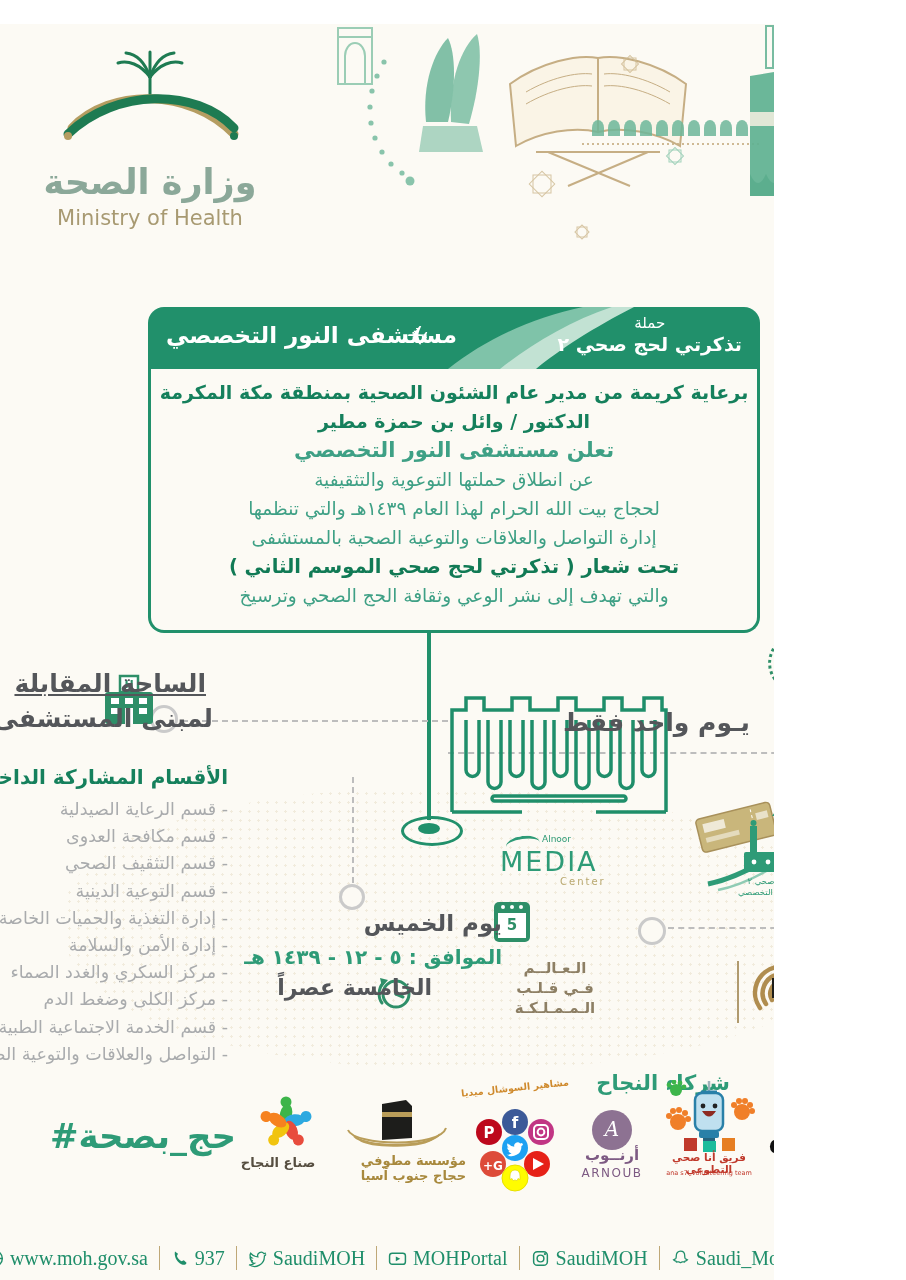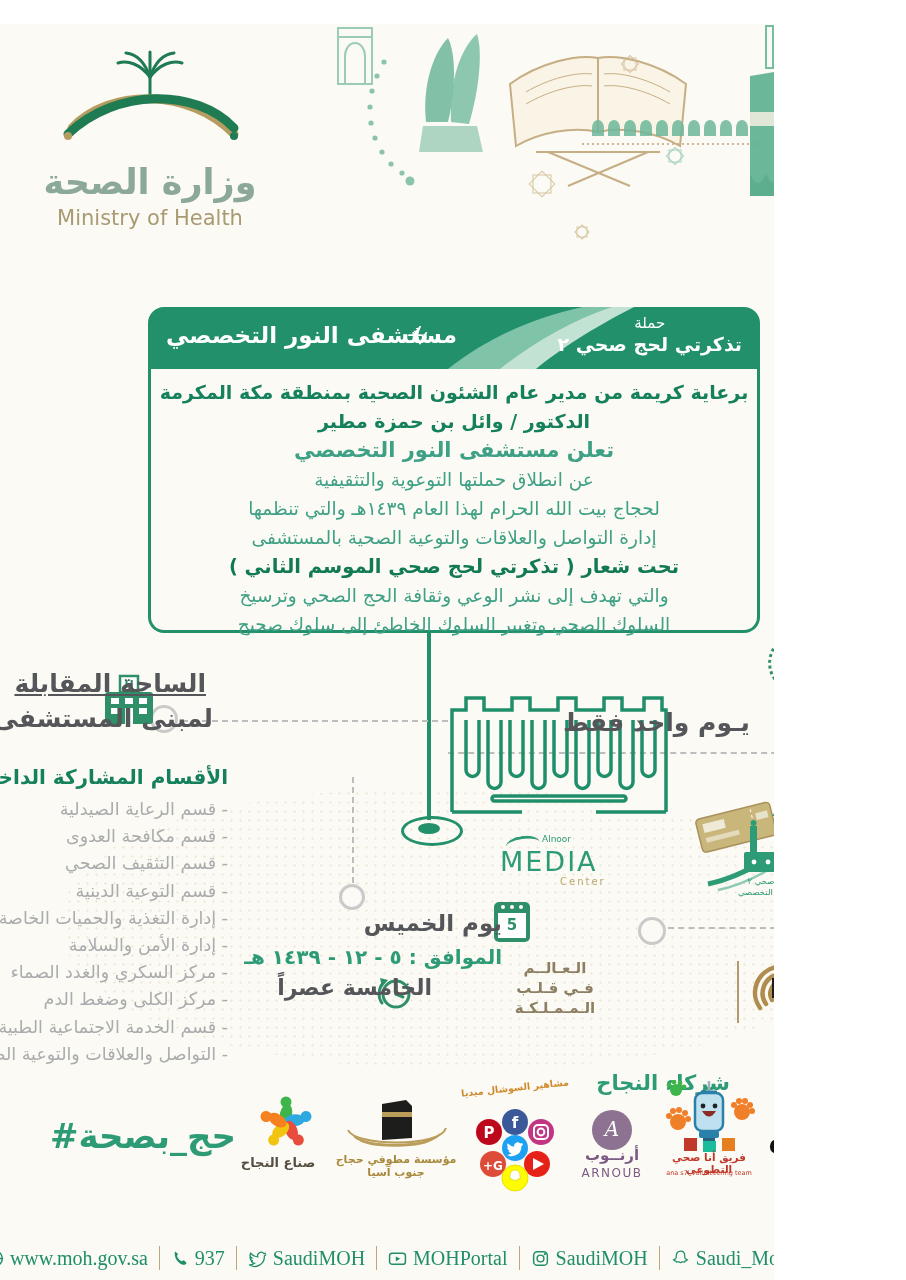--- a/index.html
+++ b/index.html
@@ -63,21 +63,21 @@
   .datehij{right:272px;top:921px;font-size:20px;font-weight:bold;color:#2e9b77;}
   .timelbl{right:342px;top:951px;font-size:22px;font-weight:bold;color:#54565a;text-align:center;}
 
   
   .world-txt{right:178px;top:934px;width:82px;font-size:15px;font-weight:bold;color:#8d7f64;line-height:20px;text-align:center;}
   .world-sep{left:737px;top:937px;height:62px;border-left:2px solid #b09a6e;}
   .partners-head{right:44px;top:1047px;font-size:21px;font-weight:bold;color:#2e9b77;}
   .hashtag{left:50px;top:1092px;font-size:34px;font-weight:600;color:#2e9b77;direction:ltr;}
 
   .sn-label{left:228px;top:1131px;width:100px;text-align:center;font-size:13px;font-weight:bold;color:#564e40;}
-  .mu-label{left:326px;top:1129px;width:140px;text-align:center;font-size:11px;font-weight:bold;color:#a8893d;}
+  .mu-label{left:326px;top:1129px;width:140px;text-align:right;font-size:13px;font-weight:bold;color:#a8893d;}
 
   .soc{left:463px;top:1060px;width:104px;height:108px;}
   .soc-title{position:absolute;left:-4px;top:-2px;width:112px;text-align:center;font-size:9.5px;font-weight:bold;color:#cf8a2d;transform:rotate(-6deg);}
 
   .arn-circle{left:592px;top:1086px;width:40px;height:40px;background:#8d7292;border-radius:50%;color:#ffffff;
               font-family:"DejaVu Serif",serif;font-style:italic;font-size:20px;text-align:center;line-height:38px;}
   .arn-ar{left:572px;top:1122px;width:80px;text-align:center;font-size:15px;font-weight:bold;color:#7d5a83;}
   .arn-en{left:568px;top:1142px;width:88px;text-align:center;font-size:12px;letter-spacing:1.5px;color:#7d5a83;direction:ltr;}
 
   .vol-ar{left:650px;top:1127px;width:118px;text-align:center;font-size:10.5px;font-weight:bold;color:#c0392b;}
@@ -212,21 +212,20 @@
     </div>
     <div class="card-body">
       <div class="a-line a-bold">برعاية كريمة من مدير عام الشئون الصحية بمنطقة مكة المكرمة</div>
       <div class="a-line a-bold">الدكتور / وائل بن حمزة مطير</div>
       <div class="a-line a-big">تعلن مستشفى النور التخصصي</div>
       <div class="a-line a-med">عن انطلاق حملتها التوعوية والتثقيفية</div>
       <div class="a-line a-med">لحجاج بيت الله الحرام لهذا العام ١٤٣٩هـ والتي تنظمها</div>
       <div class="a-line a-med">إدارة التواصل والعلاقات والتوعية الصحية بالمستشفى</div>
       <div class="a-line a-slogan">تحت شعار ( تذكرتي لحج صحي الموسم الثاني )</div>
       <div class="a-line a-med">والتي تهدف إلى نشر الوعي وثقافة الحج الصحي وترسيخ</div>
-      <div class="a-line a-med">السلوك الصحي وتغيير السلوك الخاطئ إلى سلوك صحيح</div>
     </div>
   </div>
 
   <div class="abs vline"></div>
   <div class="abs pin-outer"></div>
   <div class="abs pin-inner"></div>
 
   <div class="abs dash-h" style="left:182px;top:696px;width:266px;"></div>
   <div class="abs dash-h" style="left:448px;top:728px;width:410px;"></div>
   <div class="abs dash-v" style="left:858px;top:729px;height:176px;"></div>

